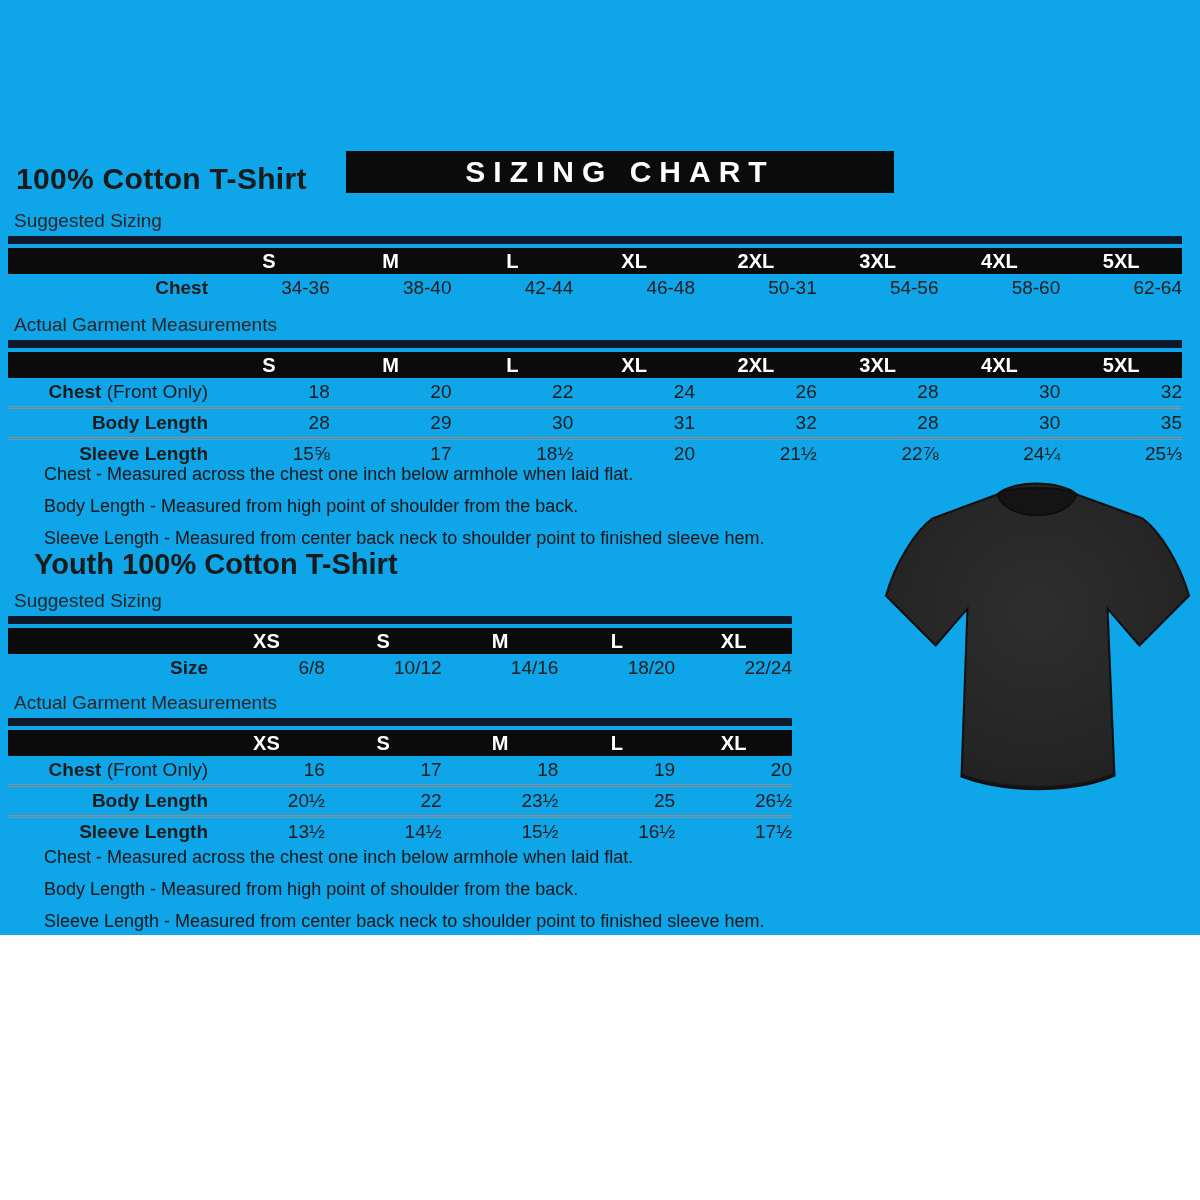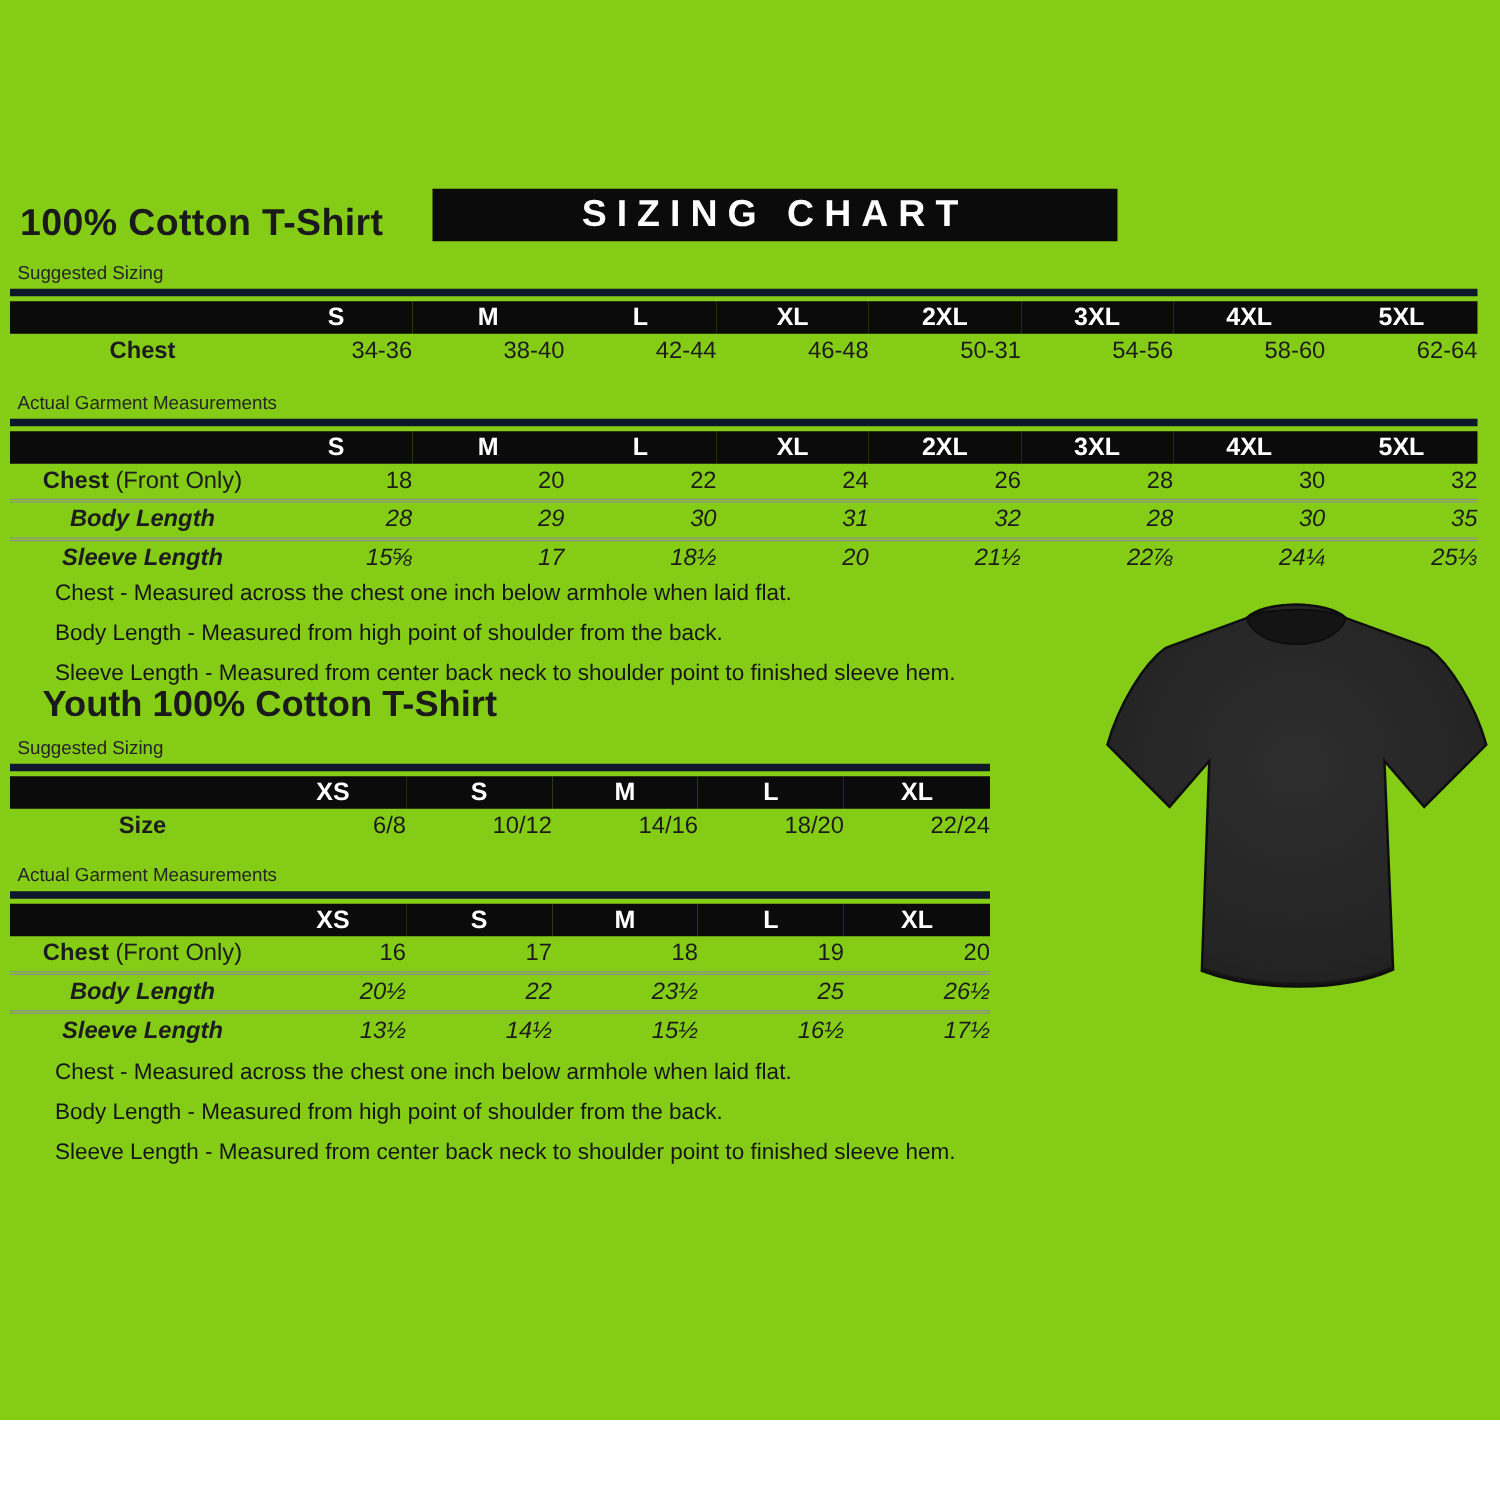--- a/index.html
+++ b/index.html
@@ -1,17 +1,17 @@
 <!DOCTYPE html>
 <html><head>
 <meta charset="utf-8">
 <style>
   html,body { margin:0; padding:0; background:#ffffff; }
   .page {
-    position:relative; width:1200px; height:1136px; background:#84cc16;
+    position:relative; width:1200px; height:935px; background:#0ea5e9;
     font-family:"Liberation Sans","DejaVu Sans",sans-serif; color:#151515;
     overflow:hidden;
   }
   .title {
     position:absolute; left:16px; top:162px;
     font-size:30px; font-weight:bold; letter-spacing:.3px; color:#1a1a1a;
   }
   .youth-title {
     position:absolute; left:10px; top:548px;
     font-size:29px; font-weight:bold; color:#1a1a1a;margin-left:24px;
@@ -22,37 +22,37 @@
   }
   .banner span {
     color:#fdfdfd; font-weight:bold; font-size:30px; letter-spacing:8px;
   }
   .sec { position:absolute; left:8px; }
   #adult-suggested { top:210px; width:1174px; }
   #adult-actual    { top:314px; width:1174px; }
   #youth-suggested { top:590px; width:784px; }
   #youth-actual    { top:692px; width:784px; }
   .sec-label {
-    font-size:15px; color:#262626; padding:0 0 4px 6px;
-    border-bottom:6px solid #0f172a;
+    font-size:19px; color:#262626; padding:0 0 4px 6px;
+    border-bottom:8px solid #0f172a;
   }
   table { width:100%; border-collapse:collapse; table-layout:fixed; margin-top:4px; }
   col.lblcol { width:200px; }
   thead th {
     background:#0b0b0b; color:#ffffff; font-size:20px; font-weight:bold;
     height:26px; text-align:center; padding:0;
   }
   thead th.lbl { text-align:left; }
   tbody td {
     text-align:right; font-size:19px; color:#1c1c1c; height:28px;
     vertical-align:middle; padding:0;
   }
-  tbody td.lbl { text-align:center; padding-left:12px; }
+  tbody td.lbl { text-align:right; padding-left:12px; }
   tbody td.lbl b { font-weight:bold; }
-  table.rules tbody tr + tr td { border-top:3px double #8f8f8f;font-style:italic; }
+  table.rules tbody tr + tr td { border-top:3px double #8f8f8f; }
   .notes { position:absolute; left:16px; font-size:18px; color:#161616; line-height:32px;margin-left:28px; }
   #adult-notes { top:458px; }
   #youth-notes { top:841px; }
   .tshirt { position:absolute; left:878px; top:476px; width:318px; height:336px; }
 </style>
 </head>
 <body>
 
 <div class="page">
 

